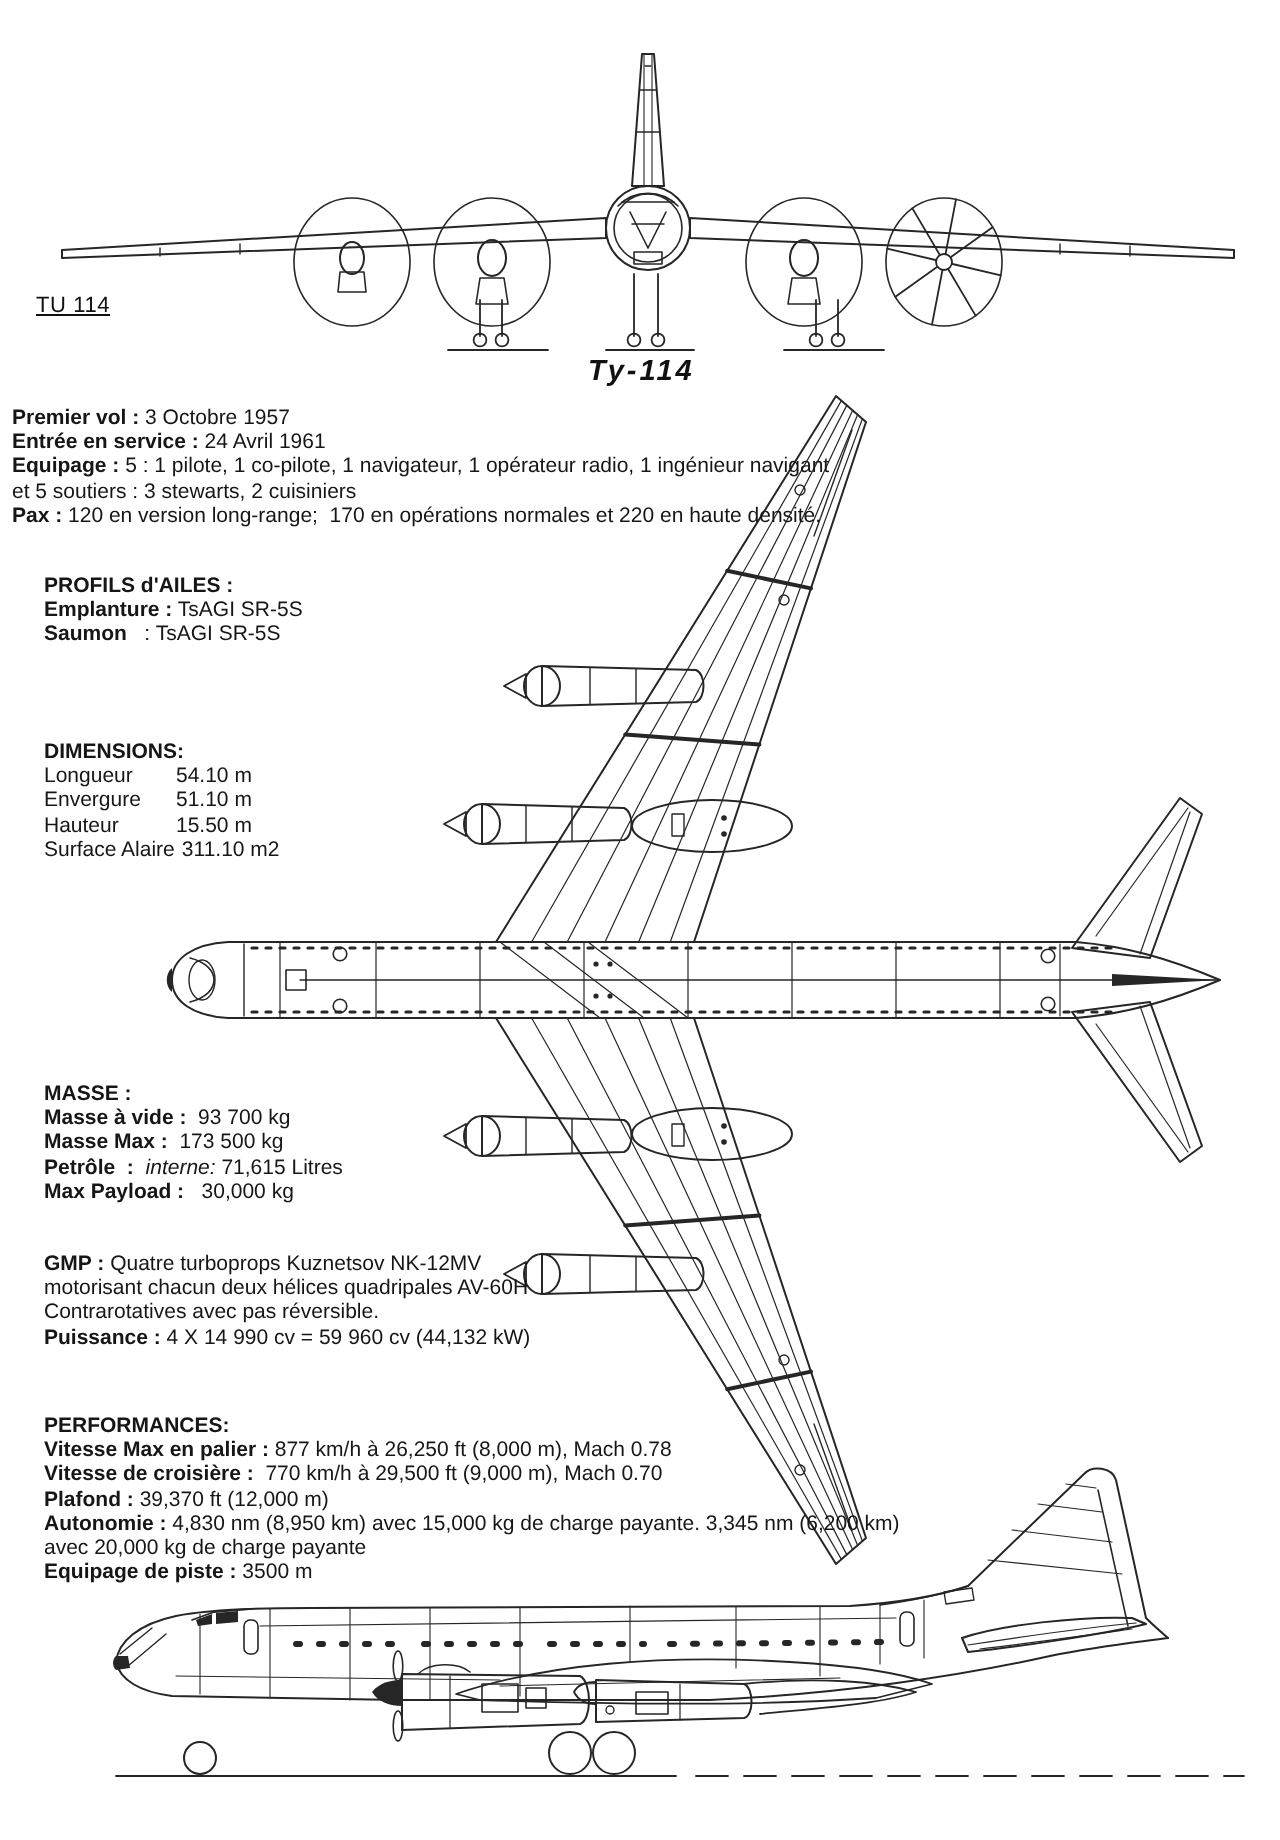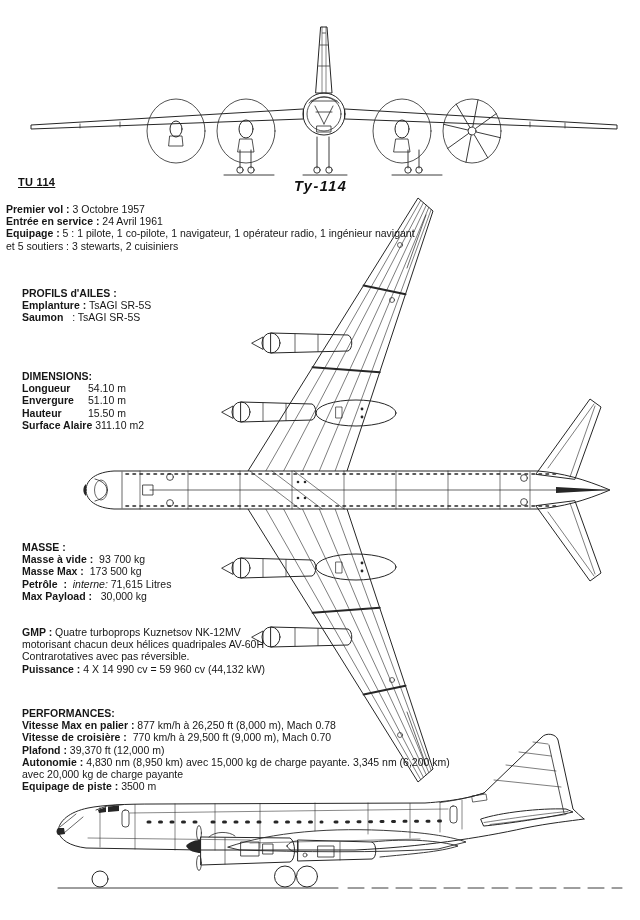--- a/index.html
+++ b/index.html
@@ -8,24 +8,24 @@
     background:#ffffff; color:#111;
     font-family:"Liberation Sans", sans-serif;
     overflow:hidden;
   }
   svg.drawing { position:absolute; left:0; top:0; }
   .tblock { position:absolute; font-size:10.5px; line-height:12.2px; color:#161616; }
   .ln { white-space:pre-wrap; }
   .ln b { font-weight:bold; }
   .ln i { font-style:italic; }
   .hd { font-weight:bold; white-space:pre-wrap; }
-  .dim b { display:inline-block; min-width:66px; font-weight:bold; }
+  .dim b { display:inline-block; min-width:66px; font-weight:normal; }
   .docref {
-    position:absolute; left:18px; top:176px;
-    font-size:11px; font-weight:bold; text-decoration:underline;
+    position:absolute; left:18px; top:147px;
+    font-size:11px; font-weight:normal; text-decoration:underline;
     letter-spacing:0.3px;
   }
   .actitle {
     position:absolute; left:294px; top:178px;
     font-size:14.5px; font-weight:bold; font-style:italic;
     letter-spacing:1.5px;
   }
 </style>
 </head>
 <body>
@@ -260,20 +260,21 @@
 </svg>
 
 <div class="docref">TU 114</div>
 <div class="actitle">Ty-114</div>
 
 <div class="tblock" style="left:6px; top:203px; width:600px;">
   <div class="ln"><b>Premier vol :</b><i></i><span> 3 Octobre 1957</span></div>
   <div class="ln"><b>Entrée en service :</b><i></i><span> 24 Avril 1961</span></div>
   <div class="ln"><b>Equipage :</b><i></i><span> 5 : 1 pilote, 1 co-pilote, 1 navigateur, 1 opérateur radio, 1 ingénieur navigant</span></div>
   <div class="ln"><b></b><i></i><span>et 5 soutiers : 3 stewarts, 2 cuisiniers</span></div>
+  <div class="ln"><b>Pax :</b><i></i><span> 120 en version long-range;  170 en opérations normales et 220 en haute densité.</span></div>
 </div>
 
 <div class="tblock" style="left:22px; top:287px; width:260px;">
   <div class="hd">PROFILS d'AILES :</div>
   <div class="ln"><b>Emplanture :</b><i></i><span> TsAGI SR-5S</span></div>
   <div class="ln"><b>Saumon</b><i></i><span>   : TsAGI SR-5S</span></div>
 </div>
 
 <div class="tblock" style="left:22px; top:370px; width:260px;">
   <div class="hd">DIMENSIONS:</div>

